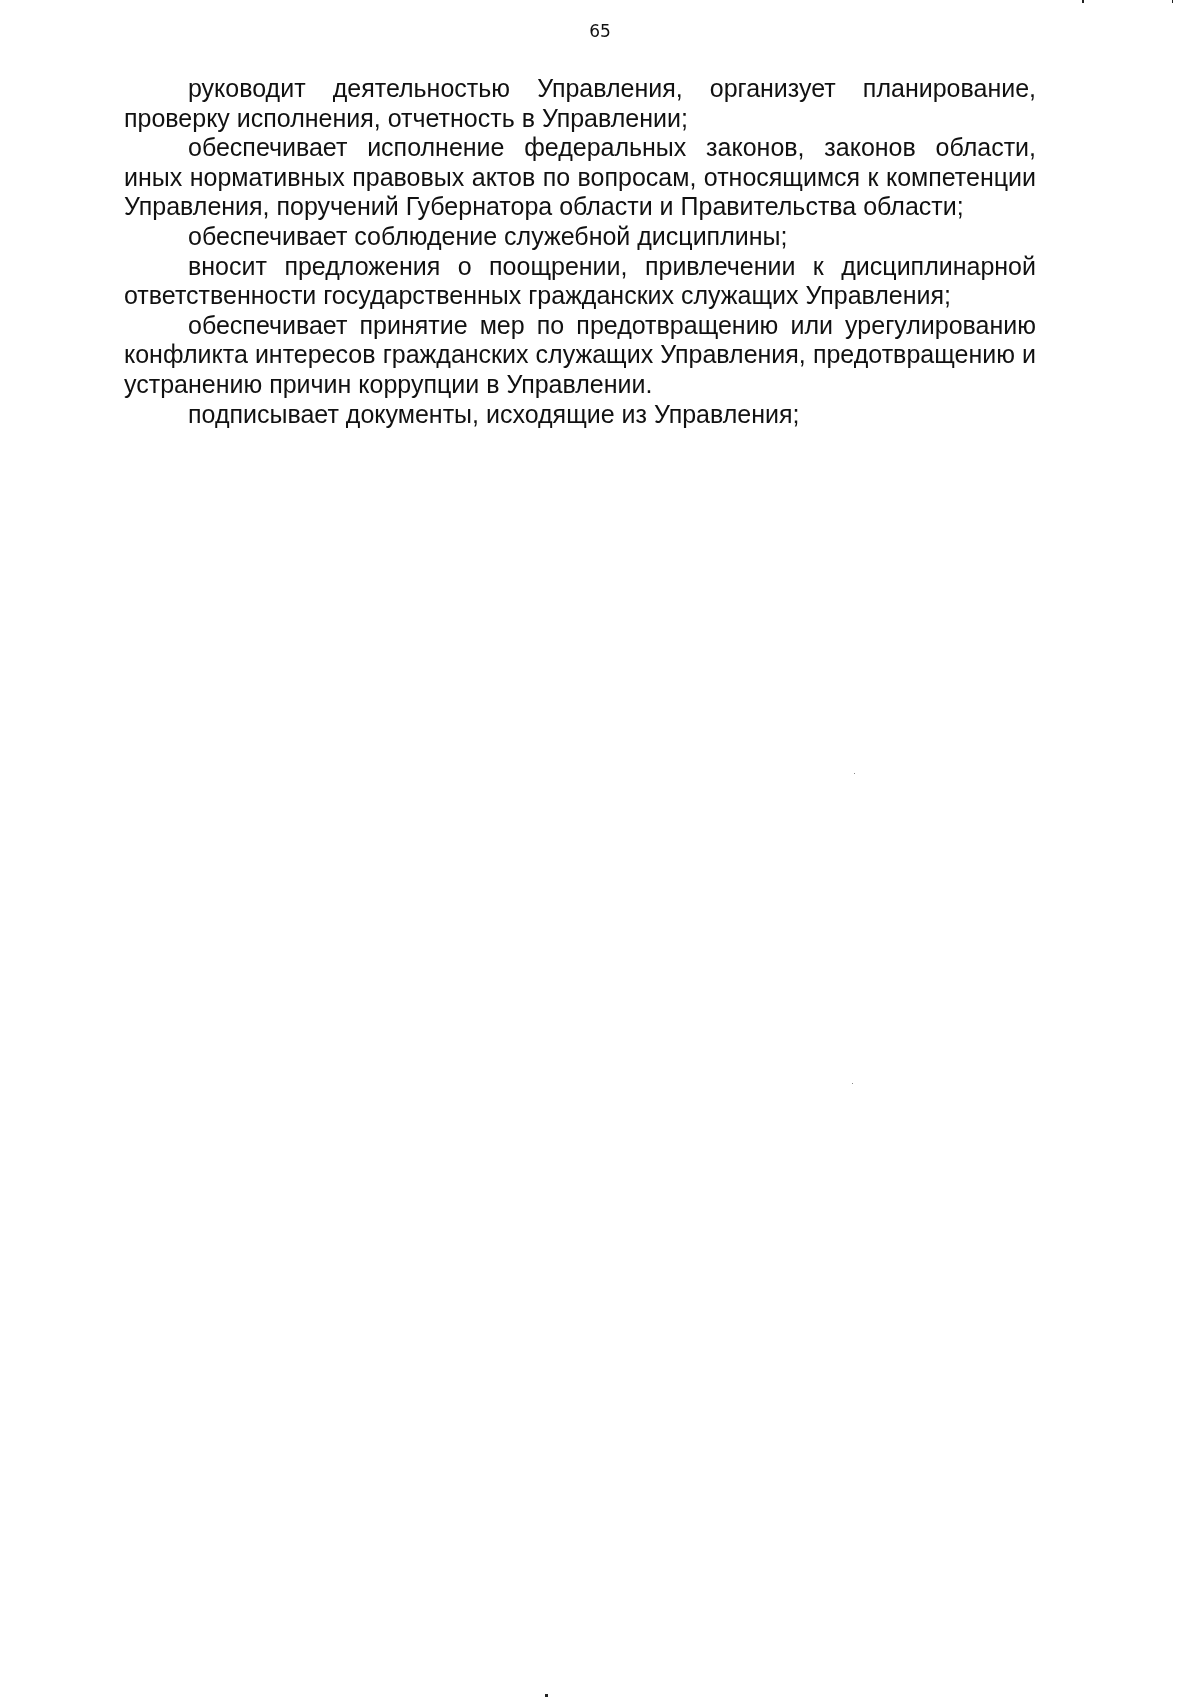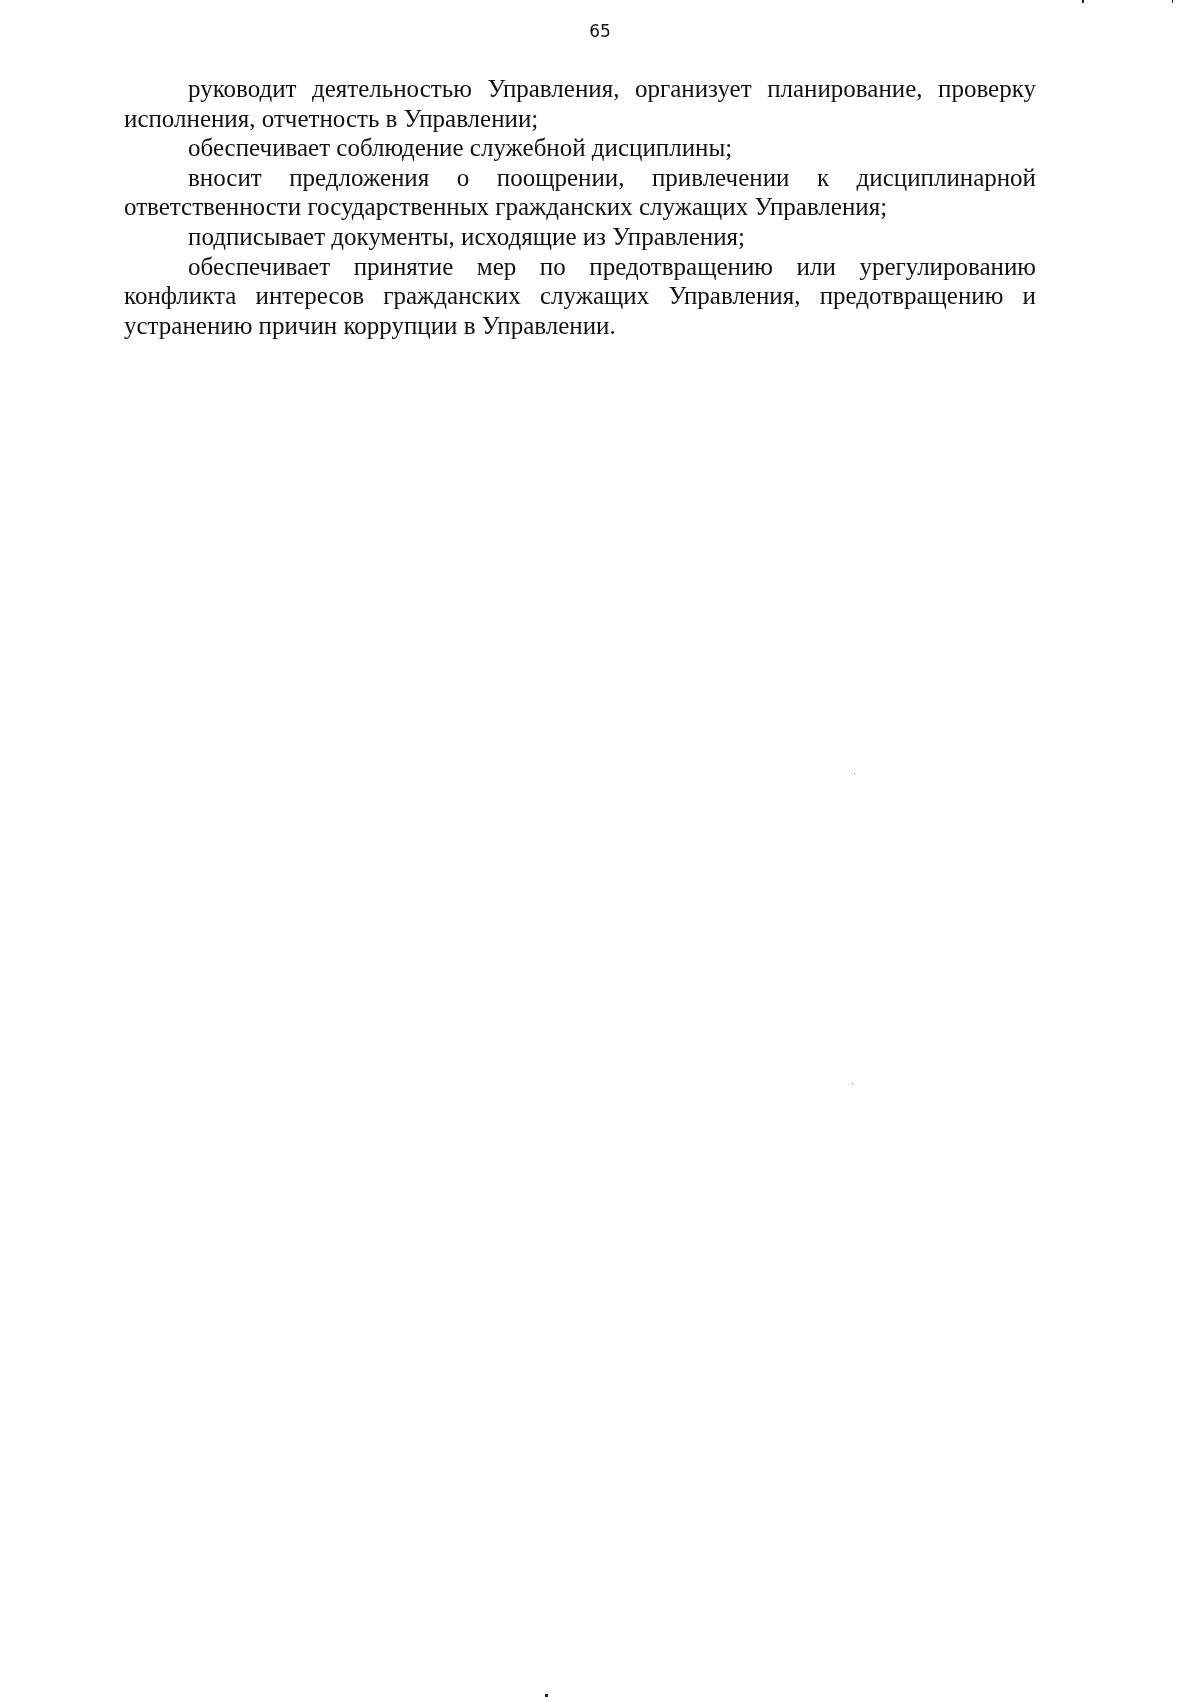--- a/index.html
+++ b/index.html
@@ -3,37 +3,38 @@
 <meta charset="utf-8">
 <style>
   html, body { margin: 0; padding: 0; background: #ffffff; }
   body { width: 1200px; height: 1697px; position: relative; overflow: hidden; }
   .page-number {
     position: absolute; top: 21px; left: 0; width: 1200px; text-align: center;
     font-family: "DejaVu Sans", sans-serif; font-size: 17px; color: #111;
   }
   .content {
     position: absolute; top: 74px; left: 124px; width: 912px;
-    font-family: Liberation Serif, serif;
+    font-family: Liberation Sans, sans-serif;
     font-size: 25px; line-height: 29.6px; color: #111;
     text-align: justify;
   }
   .para { margin: 0; text-indent: 64px; text-align-last: left; }
   .mark { position: absolute; background: #222; }
 </style>
 </head>
 <body>
 
 <div class="page-number">65</div>
 
 <div class="content">
   <p class="para">руководит деятельностью Управления, организует планирование, проверку исполнения, отчетность в Управлении;</p>
+  <p class="para">обеспечивает исполнение федеральных законов, законов области, иных нормативных правовых актов по вопросам, относящимся к компетенции Управления, поручений Губернатора области и Правительства области;</p>
   <p class="para">обеспечивает соблюдение служебной дисциплины;</p>
   <p class="para">вносит предложения о поощрении, привлечении к дисциплинарной ответственности государственных гражданских служащих Управления;</p>
+  <p class="para">обеспечивает принятие мер по предотвращению или урегулированию конфликта интересов гражданских служащих Управления, предотвращению и устранению причин коррупции в Управлении.</p>
   <p class="para">подписывает документы, исходящие из Управления;</p>
-  <p class="para">обеспечивает принятие мер по предотвращению или урегулированию конфликта интересов гражданских служащих Управления, предотвращению и устранению причин коррупции в Управлении.</p>
 </div>
 
 <div class="mark" style="left:1082px;top:0;width:2px;height:3px;"></div>
 <div class="mark" style="left:1172px;top:0;width:1px;height:3px;"></div>
 <div class="mark" style="left:854px;top:773px;width:1px;height:1px;background:#888;"></div>
 <div class="mark" style="left:852px;top:1083px;width:1px;height:1px;background:#888;"></div>
 <div class="mark" style="left:545px;top:1694px;width:3px;height:3px;"></div>
 
 </body></html>

